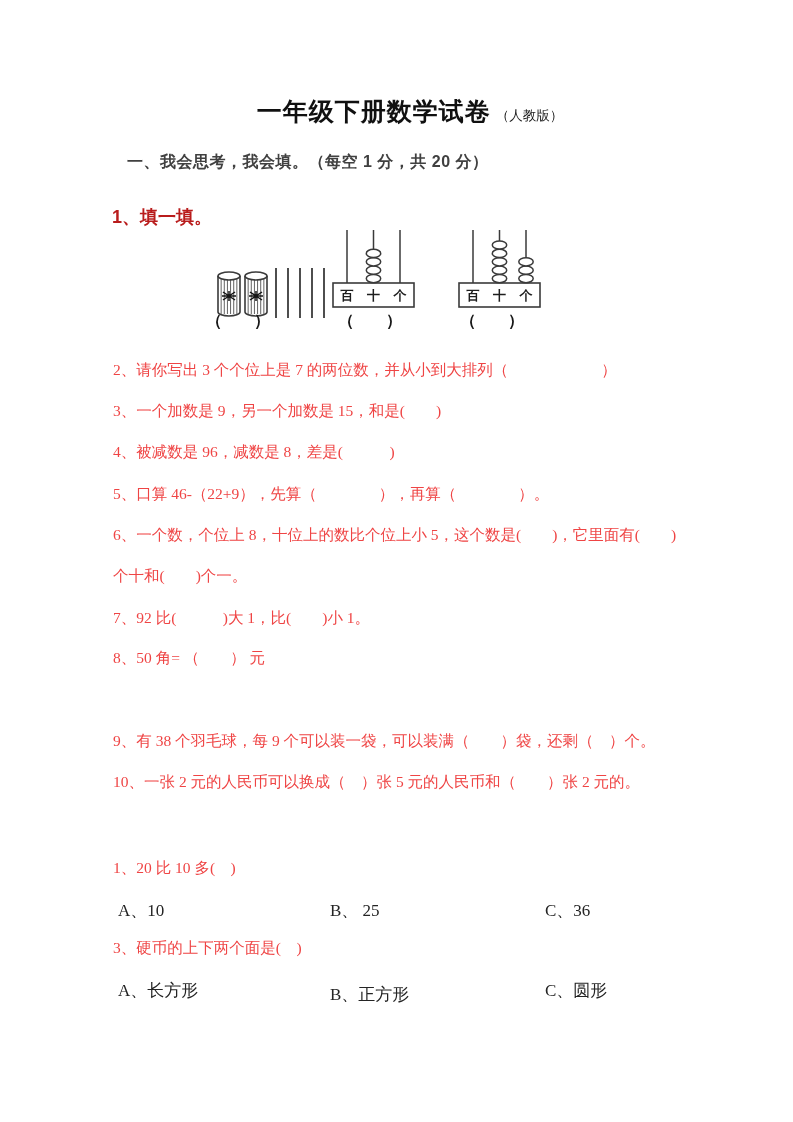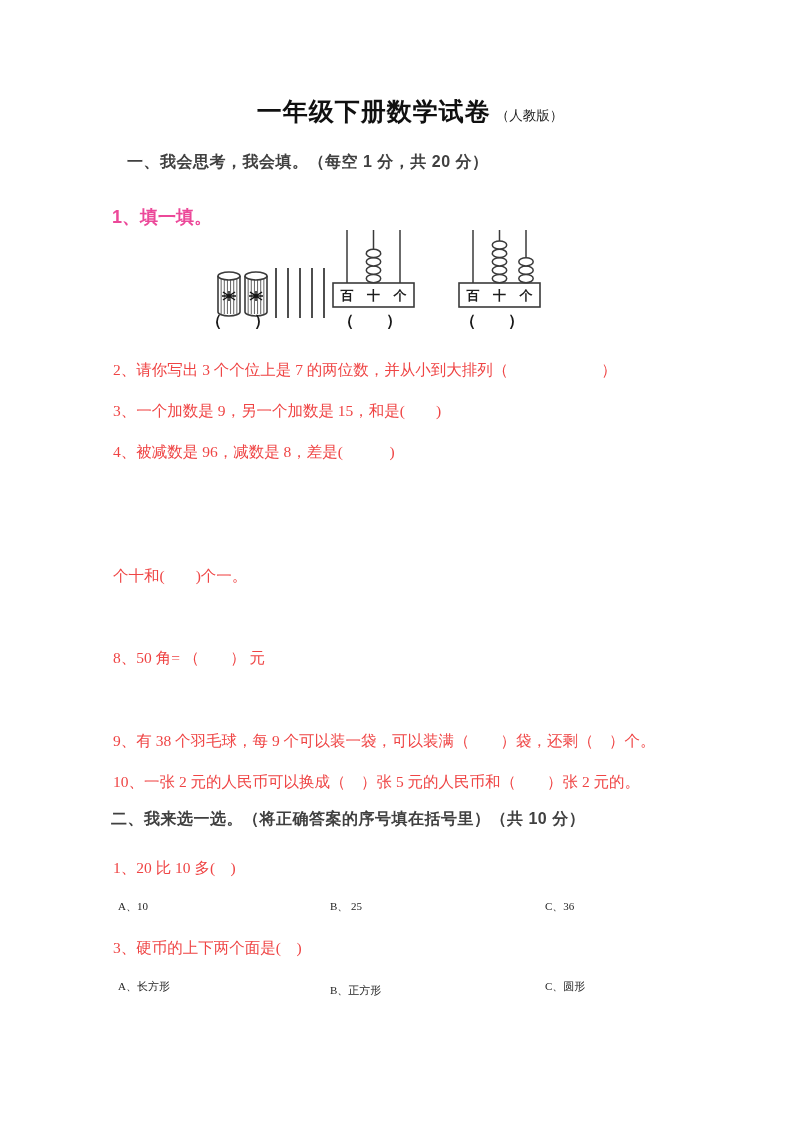--- a/index.html
+++ b/index.html
@@ -15,25 +15,25 @@
   }
   .title-edition{font-size:13.5px;color:#1d1d1d;margin-left:5px;font-weight:normal;}
   .h{
     position:absolute;font-family:"Liberation Sans",sans-serif;
     font-weight:bold;color:#404040;white-space:pre;font-size:16px;letter-spacing:0.5px;
   }
   .h.s1{top:152px;left:127px;}
   .h.s2{top:809px;left:111px;}
   .q1l{
     position:absolute;top:205px;left:112px;
-    font-family:"Liberation Sans",sans-serif;font-weight:bold;font-size:18px;color:#ec4899;white-space:pre;
+    font-family:"Liberation Sans",sans-serif;font-weight:bold;font-size:18px;color:#b91c1c;white-space:pre;
   }
   .q{position:absolute;left:113px;font-size:15.5px;white-space:pre;color:#ef4444;}
   .cap{position:absolute;top:311px;font-size:16px;font-weight:bold;white-space:pre;color:#161616;}
-  .opt{position:absolute;font-size:11px;white-space:pre;color:#242424;}
+  .opt{position:absolute;font-size:17px;white-space:pre;color:#242424;}
   .figure-svg{position:absolute;left:196px;top:226px;}
 </style>
 </head>
 <body>
 
 <div class="page">
 
   <div class="title-row"><span class="title-main">一年级下册数学试卷</span><span class="title-edition">（人教版）</span></div>
 
   <div class="h s1">一、我会思考，我会填。（每空 1 分，共 20 分）</div>
@@ -110,26 +110,28 @@
       </g>
     </svg>
 
   <span class="cap" style="left:206px">（　　）</span>
   <span class="cap" style="left:338px">（　　）</span>
   <span class="cap" style="left:460px">（　　）</span>
 
   <div class="q" style="top:360px">2、请你写出 3 个个位上是 7 的两位数，并从小到大排列（　　　　　　）</div>
   <div class="q" style="top:401px">3、一个加数是 9，另一个加数是 15，和是(　　)</div>
   <div class="q" style="top:442px">4、被减数是 96，减数是 8，差是(　　　)</div>
+  <div class="q" style="top:484px">5、口算 46-（22+9），先算（　　　　），再算（　　　　）。</div>
+  <div class="q" style="top:525px">6、一个数，个位上 8，十位上的数比个位上小 5，这个数是(　　)，它里面有(　　)</div>
   <div class="q" style="top:566px">个十和(　　)个一。</div>
+  <div class="q" style="top:608px">7、92 比(　　　)大 1，比(　　)小 1。</div>
   <div class="q" style="top:648px">8、50 角= （　　） 元</div>
   <div class="q" style="top:731px">9、有 38 个羽毛球，每 9 个可以装一袋，可以装满（　　）袋，还剩（　）个。</div>
   <div class="q" style="top:772px">10、一张 2 元的人民币可以换成（　）张 5 元的人民币和（　　）张 2 元的。</div>
 
-  <div class="h s2">二、我来选一选。（将正确答案的序号填在括号里）（共 10 分）</div>
 
   <div class="q" style="top:858px">1、20 比 10 多(　)</div>
   <span class="opt" style="top:899px;left:118px">A、10</span>
   <span class="opt" style="top:899px;left:330px">B、 25</span>
   <span class="opt" style="top:899px;left:545px">C、36</span>
 
   <div class="q" style="top:938px">3、硬币的上下两个面是(　)</div>
   <span class="opt" style="top:979px;left:118px">A、长方形</span>
   <span class="opt" style="top:983px;left:330px">B、正方形</span>
   <span class="opt" style="top:979px;left:545px">C、圆形</span>

